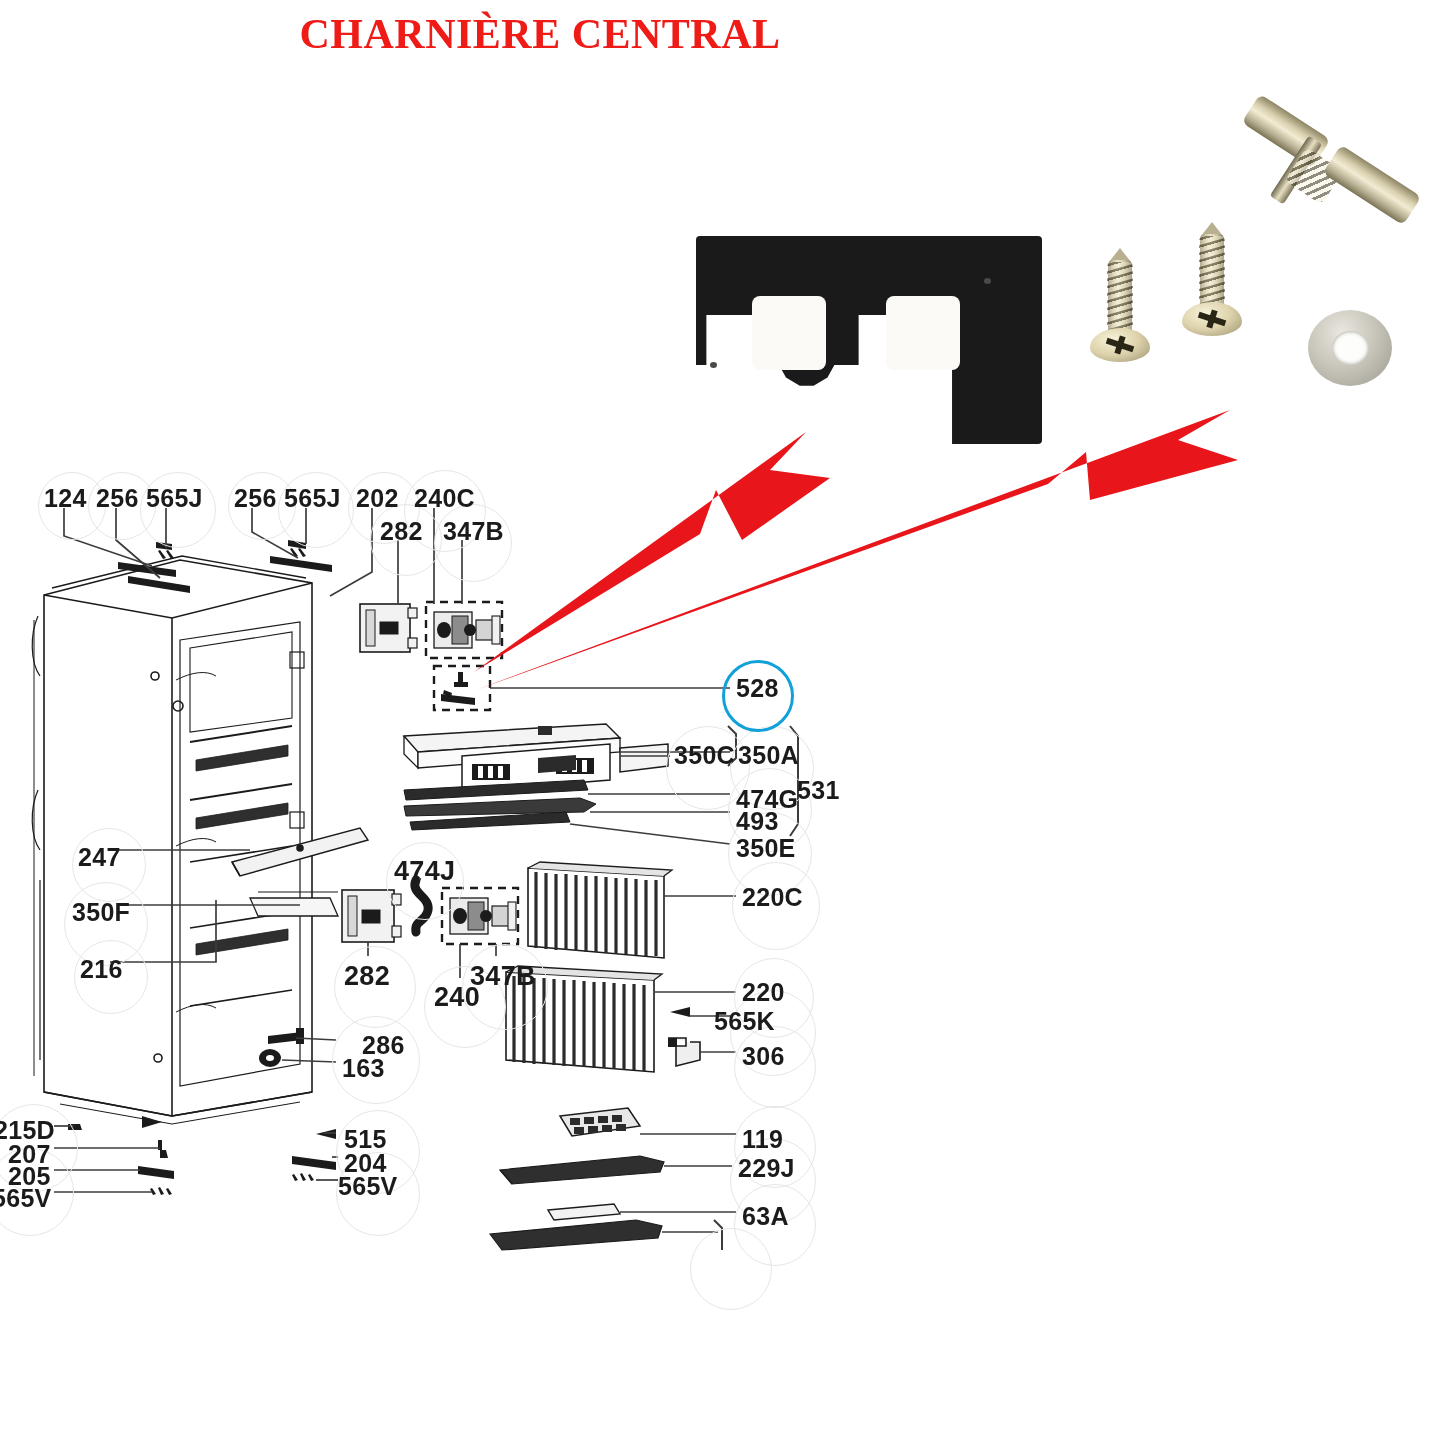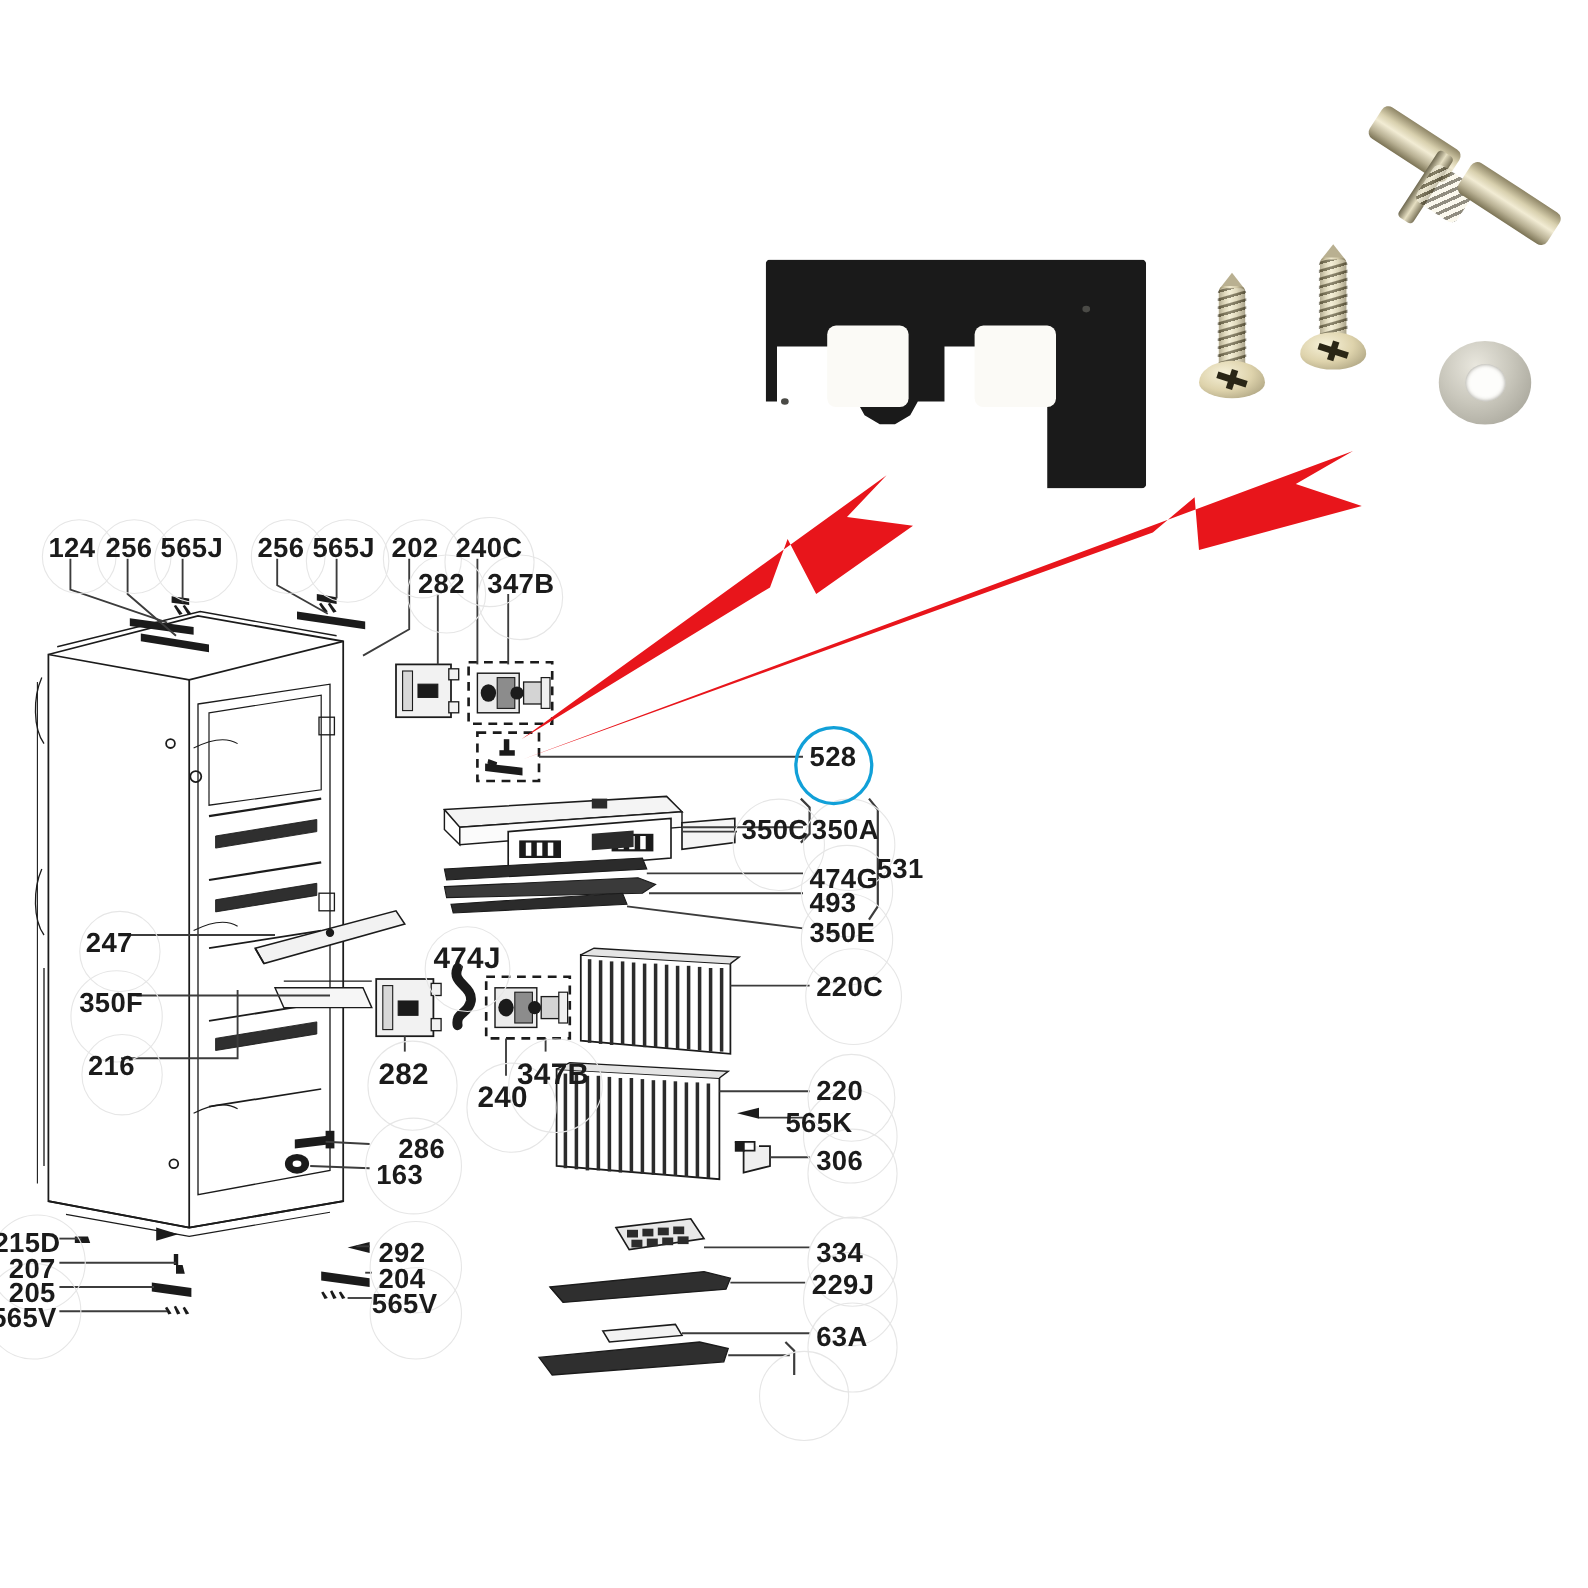--- a/index.html
+++ b/index.html
@@ -73,20 +73,21 @@
   .lbl.bold{font-size:27px;font-weight:bold;}
   .wm{position:absolute;border:1.4px solid #e6e6e6;border-radius:50%;}
   .bluecirc{position:absolute;border:3.4px solid #11a0d8;border-radius:50%;}
 </style>
 </head>
 <body>
 
 <div id="stage">
 
   <div class="title">
+    <span>CHARNIÈRE CENTRAL</span>
   </div>
 
   <div class="photo plate">
     <div class="body"></div>
     <div class="cut cutL"></div>
     <div class="cut cutR"></div>
     <div class="hole" style="left:14px;top:126px;"></div>
     <div class="hole" style="left:288px;top:42px;"></div>
   </div>
 
@@ -471,38 +472,38 @@
     <div class="lbl" style="left:72px;top:898px;">350F</div>
     <div class="lbl" style="left:80px;top:955px;">216</div>
     <div class="lbl" style="left:362px;top:1031px;">286</div>
     <div class="lbl" style="left:342px;top:1054px;">163</div>
 
     <div class="lbl" style="left:-6px;top:1116px;">215D</div>
     <div class="lbl" style="left:8px;top:1140px;">207</div>
     <div class="lbl" style="left:8px;top:1162px;">205</div>
     <div class="lbl" style="left:-8px;top:1184px;">565V</div>
 
-    <div class="lbl" style="left:344px;top:1125px;">292</div>
+    <div class="lbl" style="left:344px;top:1125px;">515</div>
     <div class="lbl" style="left:344px;top:1149px;">204</div>
     <div class="lbl" style="left:338px;top:1172px;">565V</div>
 
     <div class="lbl bold" style="left:394px;top:856px;">474J</div>
     <div class="lbl bold" style="left:344px;top:961px;">282</div>
     <div class="lbl bold" style="left:434px;top:982px;">240</div>
     <div class="lbl bold" style="left:470px;top:961px;">347B</div>
 
     <div class="lbl" style="left:736px;top:674px;">528</div>
     <div class="lbl" style="left:674px;top:741px;">350C</div>
     <div class="lbl" style="left:738px;top:741px;">350A</div>
     <div class="lbl" style="left:736px;top:785px;">474G</div>
     <div class="lbl" style="left:736px;top:807px;">493</div>
     <div class="lbl" style="left:736px;top:834px;">350E</div>
     <div class="lbl" style="left:797px;top:776px;">531</div>
     <div class="lbl" style="left:742px;top:883px;">220C</div>
     <div class="lbl" style="left:742px;top:978px;">220</div>
     <div class="lbl" style="left:714px;top:1007px;">565K</div>
     <div class="lbl" style="left:742px;top:1042px;">306</div>
-    <div class="lbl" style="left:742px;top:1125px;">334</div>
+    <div class="lbl" style="left:742px;top:1125px;">119</div>
     <div class="lbl" style="left:738px;top:1154px;">229J</div>
     <div class="lbl" style="left:742px;top:1202px;">63A</div>
   </div>
 
 </div>
 
 </body></html>

